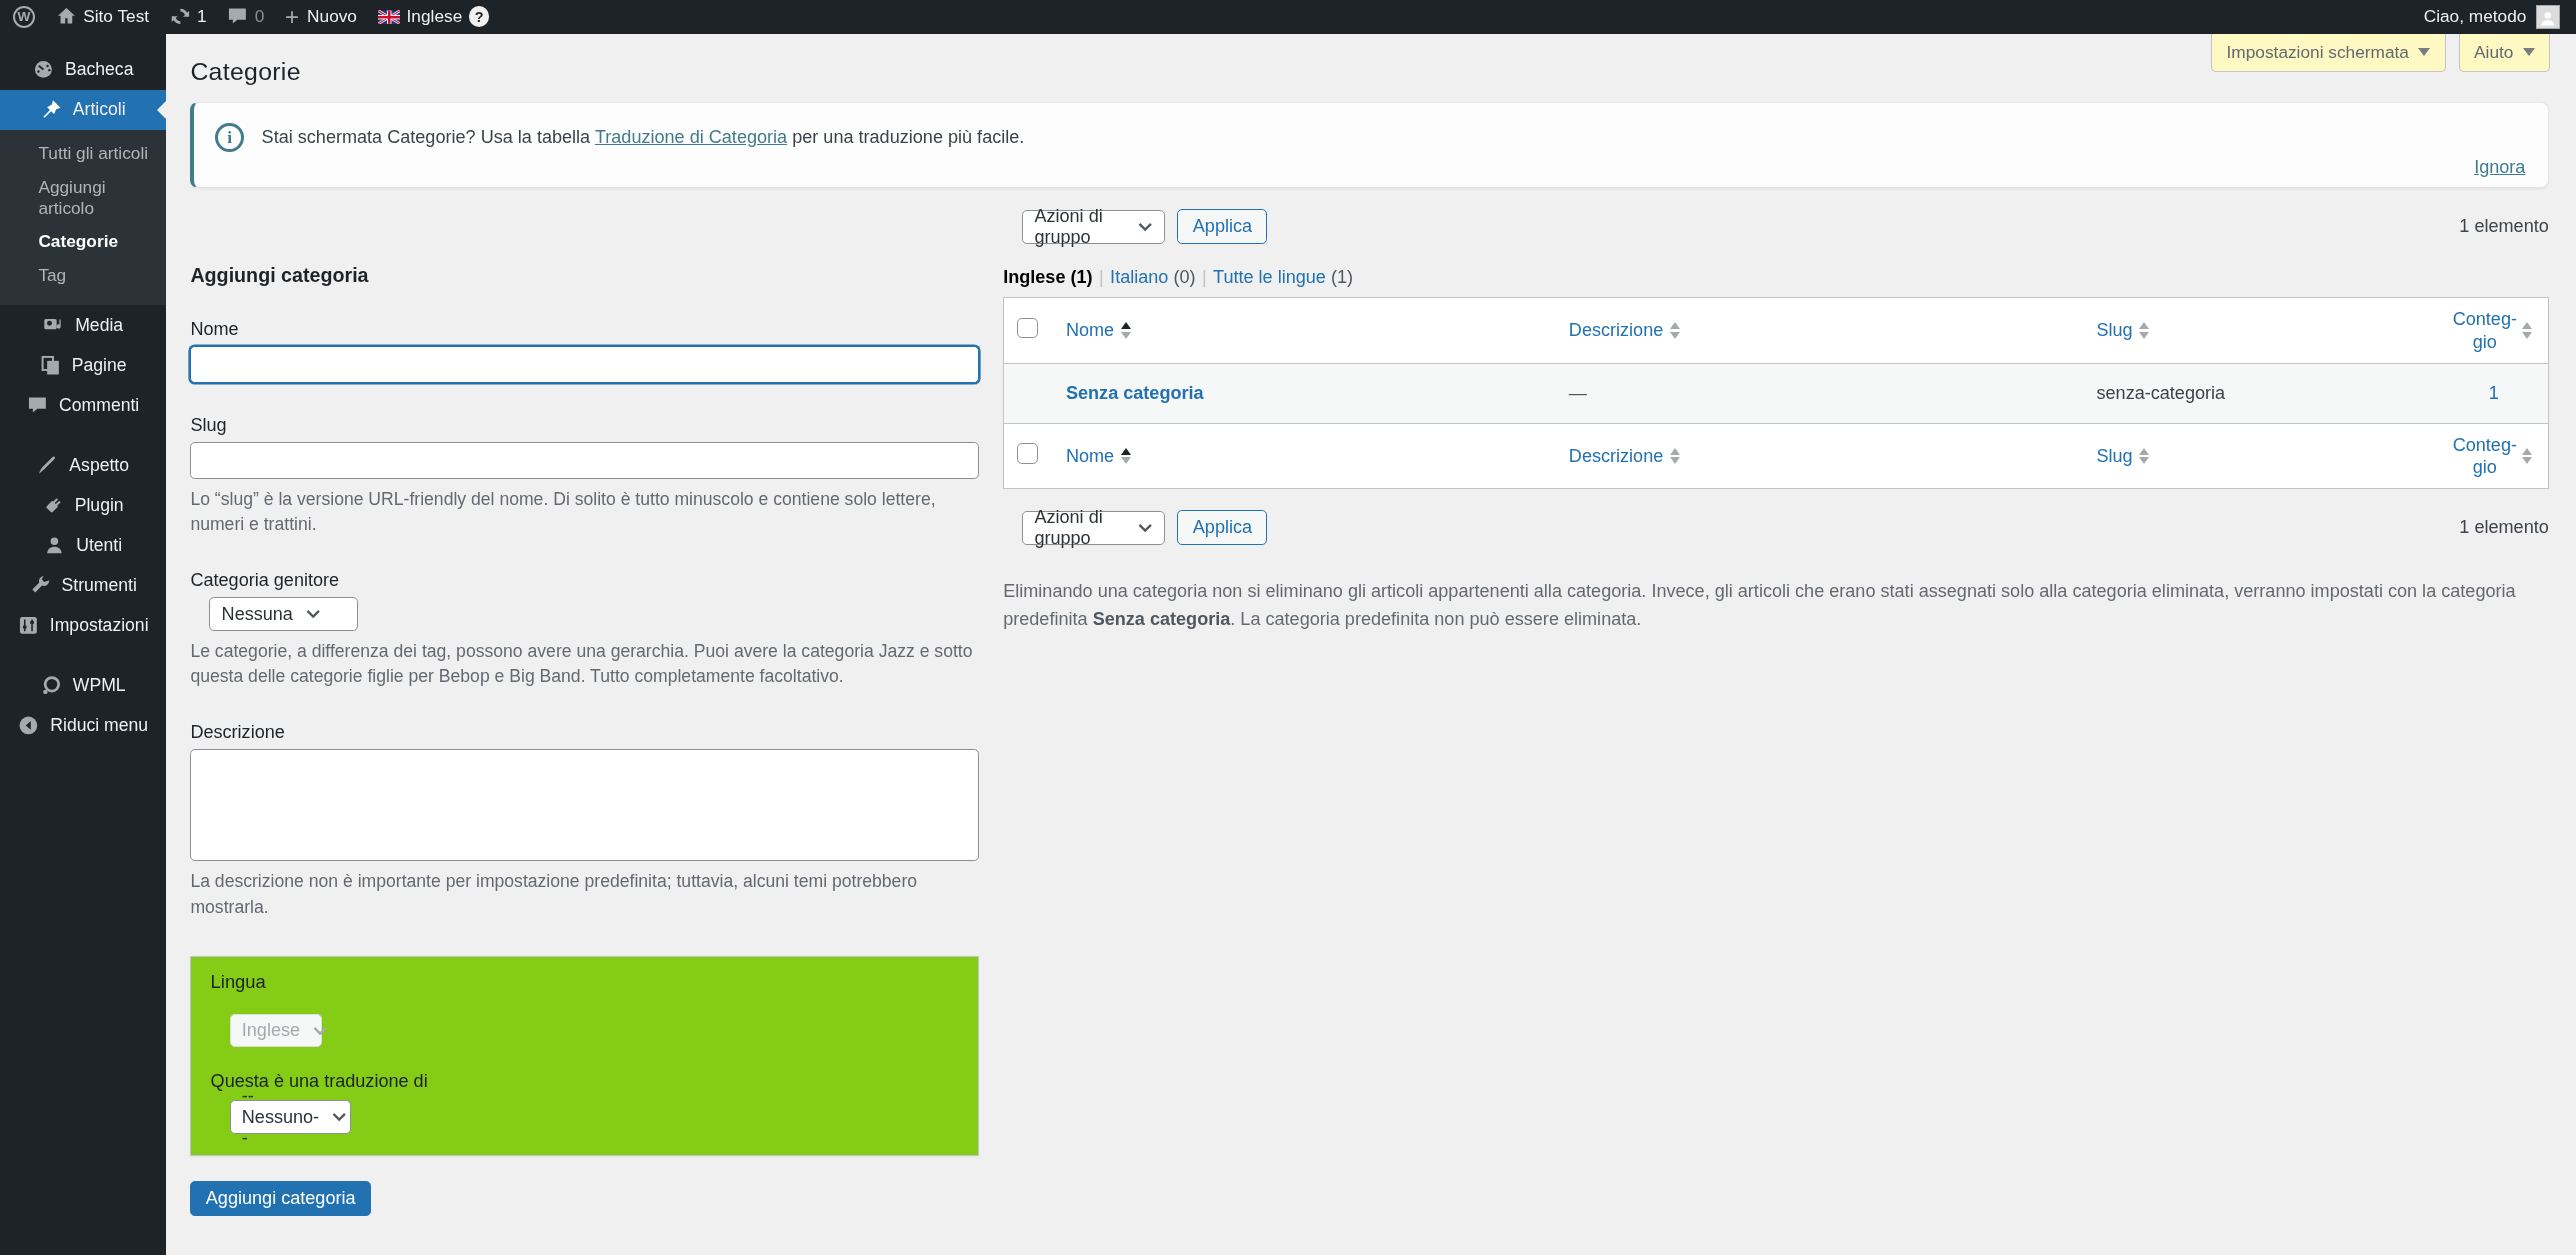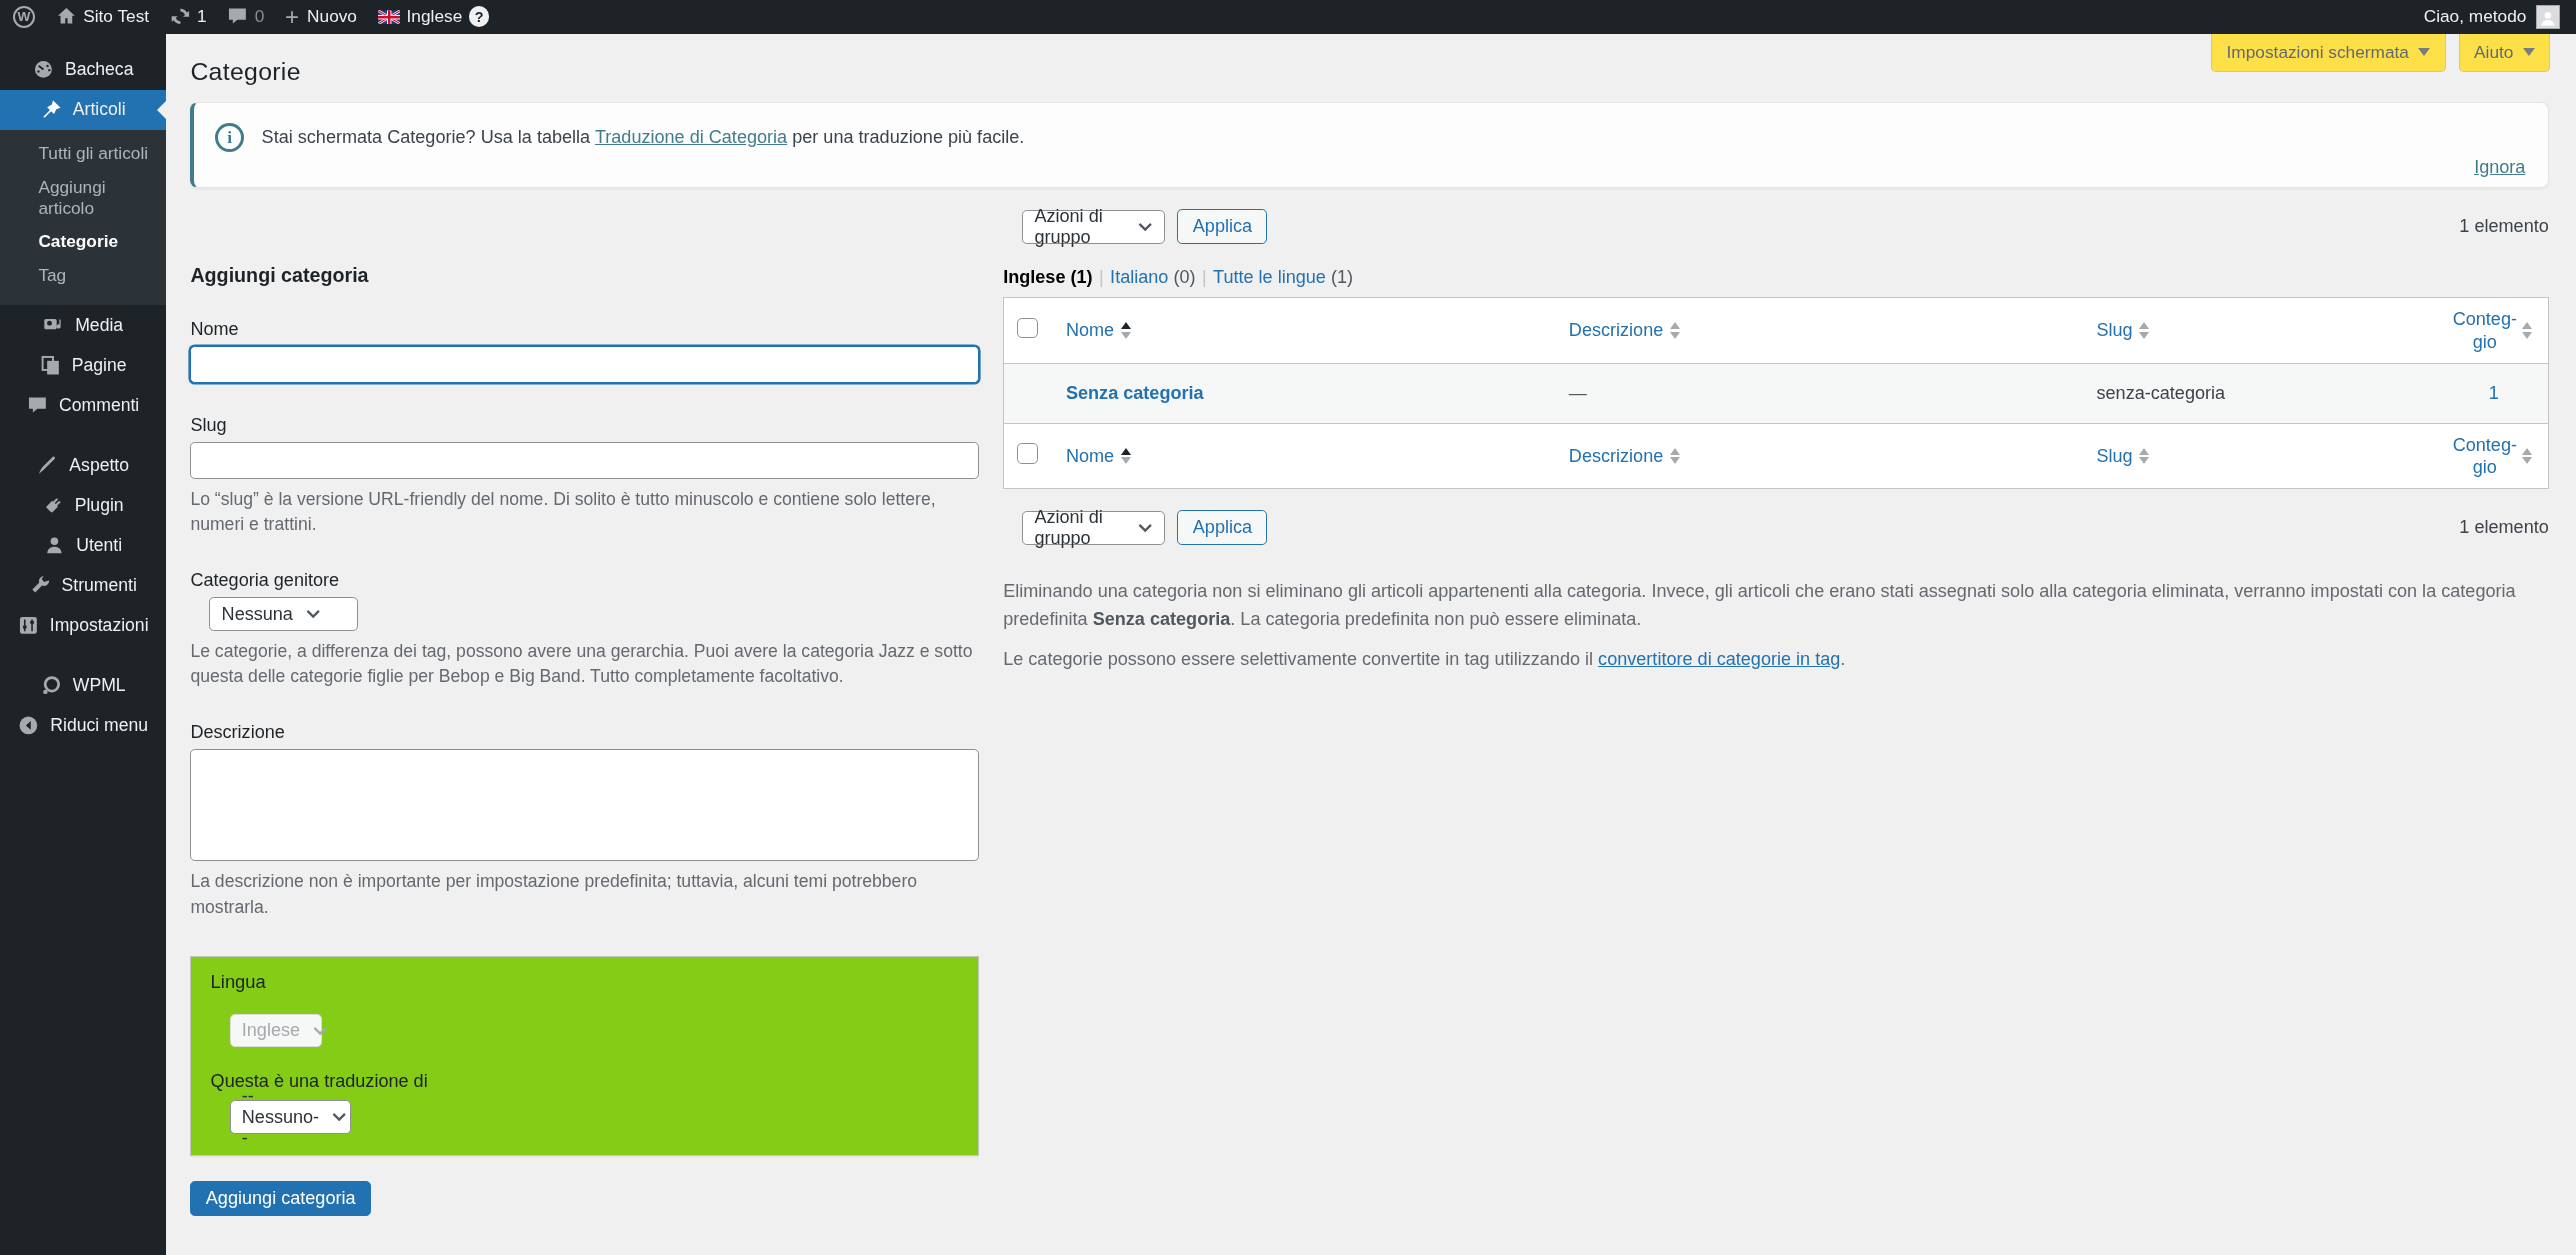--- a/index.html
+++ b/index.html
@@ -38,21 +38,21 @@
       border:6rem solid transparent; border-right-color:#f0f0f1; border-left-width:0; }
   .submenu { background:#2c3338; padding:4rem 0 8rem; }
   .submenu .sm-item { display:block; padding:4rem 8rem 4rem 24rem; color:#b0b5ba; cursor:pointer; font-size:10.8rem; }
   .submenu .sm-item.current { color:#fff; font-weight:bold; }
   .menu-gap { height:12rem; }
   .collapse-label { color:#a7aaad; }
 
   
   .content { flex:1 1 auto; position:relative; display:flex; flex-direction:column; padding:0 17rem 0 15rem; min-width:0; }
   .screen-meta { position:absolute; top:0; right:16rem; display:flex; gap:8rem; z-index:2; }
-  .meta-btn { background:#fde047; border:1rem solid #c3c4c7; border-top:none; border-radius:0 0 3rem 3rem;
+  .meta-btn { background:#fef9c3; border:1rem solid #c3c4c7; border-top:none; border-radius:0 0 3rem 3rem;
               color:#646970; font-size:10.8rem; padding:5rem 9rem; display:flex; align-items:center; gap:6rem; cursor:pointer; }
   .caret-down { width:0; height:0; border-left:4rem solid transparent; border-right:4rem solid transparent; border-top:5rem solid #787c82; }
 
   h1.page-title { font-size:15.5rem; font-weight:500; color:#1d2327; margin-top:15rem; letter-spacing:.2rem; }
 
   
   .notice { position:relative; margin-top:10rem; background:#fdfdfe; border:1rem solid #e3e5e6; border-left:3rem solid #407c8b;
             border-radius:5rem; padding:13rem 15rem 22rem 13rem; box-shadow:0 1rem 1rem rgba(0,0,0,.04); }
   .notice-row { display:flex; align-items:center; gap:11rem; }
   .info-circle { width:18rem; height:18rem; border:2rem solid #407c8b; border-radius:50%; color:#407c8b;
@@ -489,21 +489,20 @@
               <svg class="chev" viewBox="0 0 10 6">
                   <path d="M1 1l4 4 4-4"></path>
                 </svg>
             </div>
             <button class="btn btn-secondary">Applica</button>
             <span class="items-count">1 elemento</span>
           </div>
 
           <div class="notes">
             <p><span>Eliminando una categoria non si eliminano gli articoli appartenenti alla categoria. Invece, gli articoli che erano stati assegnati solo alla categoria eliminata, verranno impostati con la categoria predefinita </span><b>Senza categoria</b><span>. La categoria predefinita non può essere eliminata.</span></p>
-            <p><span>Le categorie possono essere selettivamente convertite in tag utilizzando il </span><span class="blue-link">convertitore di categorie in tag</span><span>.</span></p>
           </div>
 
         </div>
       </div>
 
     </div>
   </div>
 </div>
 
 

